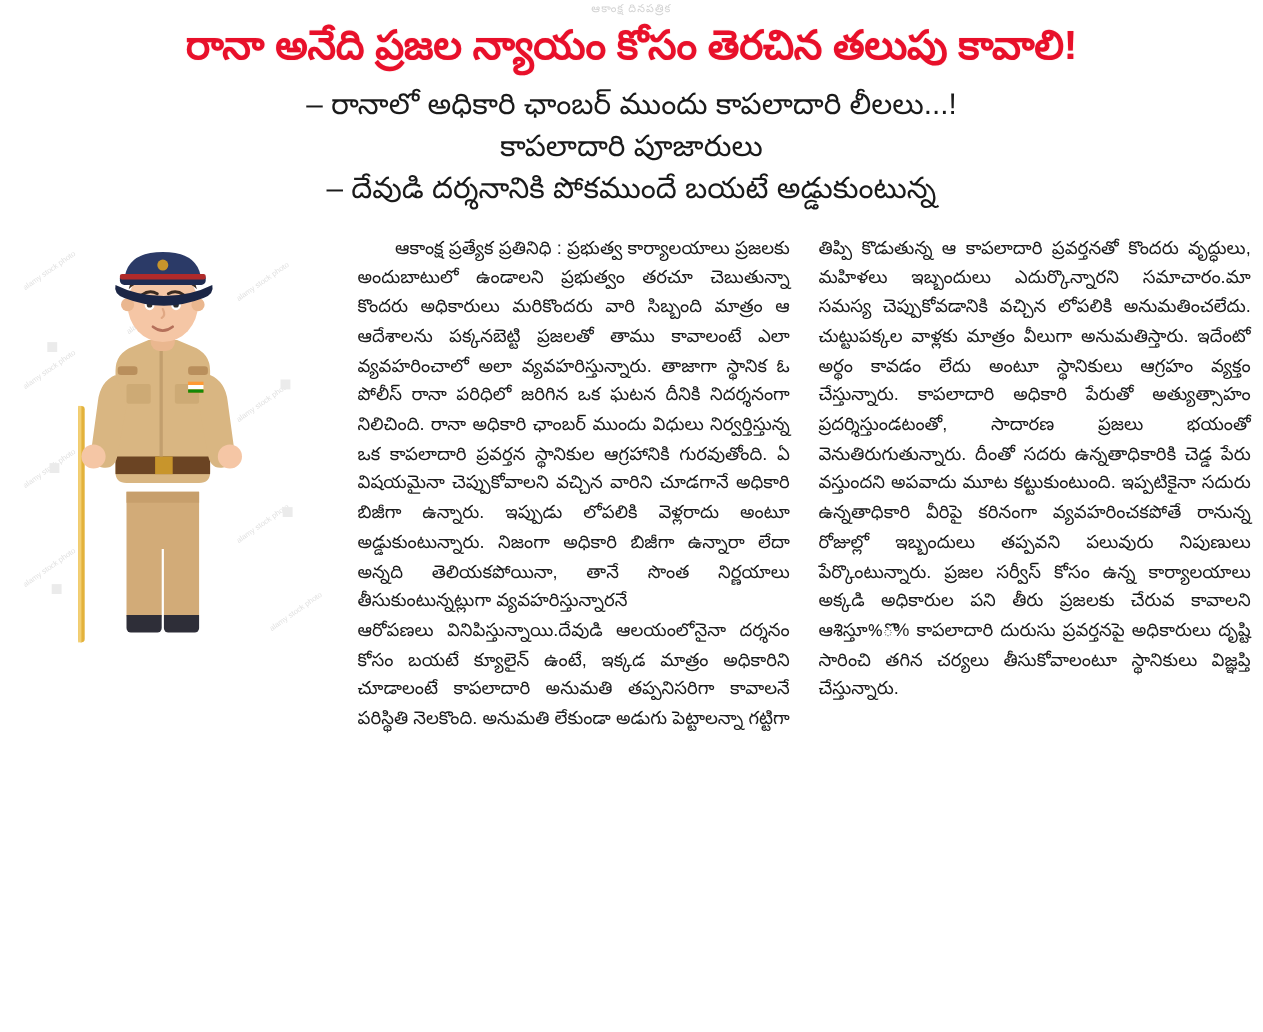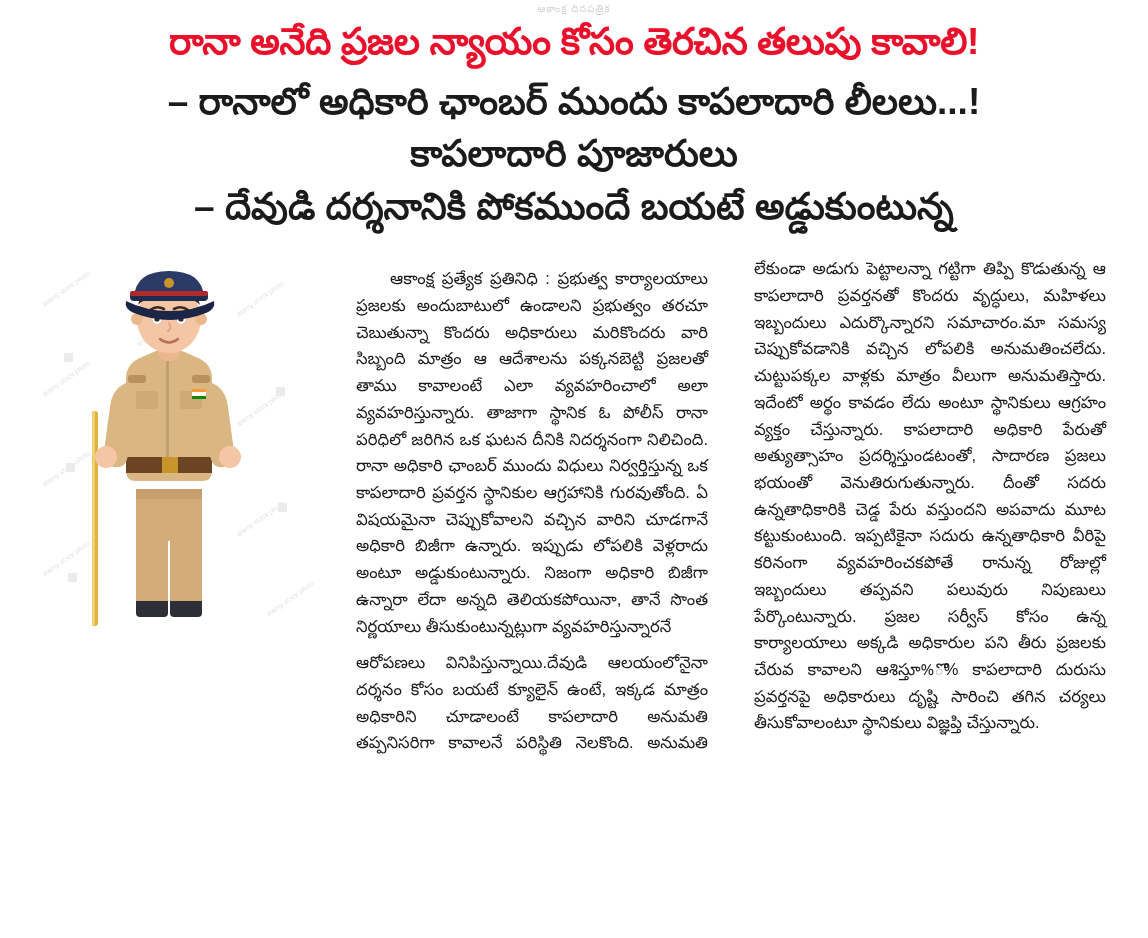--- a/index.html
+++ b/index.html
@@ -13,21 +13,21 @@
     font-family: "Liberation Sans", "DejaVu Sans", sans-serif;
     color: #231f20;
     overflow: hidden;
     position: relative;
   }
   .page {
     width: 1148px;
     height: 938px;
     position: relative;
     box-sizing: border-box;
-    padding: 0 32px;
+    padding: 0 11px;
   }
   .top-strip {
     height: 18px;
     width: 100%;
     overflow: hidden;
     color: #9b9b9b;
     font-size: 10px;
     letter-spacing: 1px;
     text-align: center;
     line-height: 18px;
@@ -40,22 +40,22 @@
     font-size: 37px;
     line-height: 1.18;
     letter-spacing: -0.3px;
     margin: 2px 0 12px 0;
     font-family: "Liberation Sans", "DejaVu Sans", sans-serif;
     text-shadow: 0 0 1px rgba(232,16,42,0.35);
   }
   .subheads {
     text-align: center;
     color: #1b1b1b;
-    font-weight: bold;
-    font-size: 37px;
+    font-weight: normal;
+    font-size: 27px;
     line-height: 1.42;
     margin: 4px 0 2px 0;
     padding: 0 28px;
   }
   .subheads .sub-line {
     display: block;
   }
   .rule-space {
     height: 10px;
   }
@@ -92,21 +92,21 @@
   .cols {
     column-count: 2;
     column-gap: 26px;
     text-align: justify;
     font-size: 16.5px;
     line-height: 1.62;
     color: #1a1a1a;
     font-family: "Liberation Sans", "DejaVu Sans", sans-serif;
   }
   .cols p {
-    margin: 10px;
+    margin: 0;
     text-align: justify;
   }
   .cols p + p {
     margin-top: 0;
   }
   .lead-indent {
     display: inline-block;
     width: 34px;
   }
   

